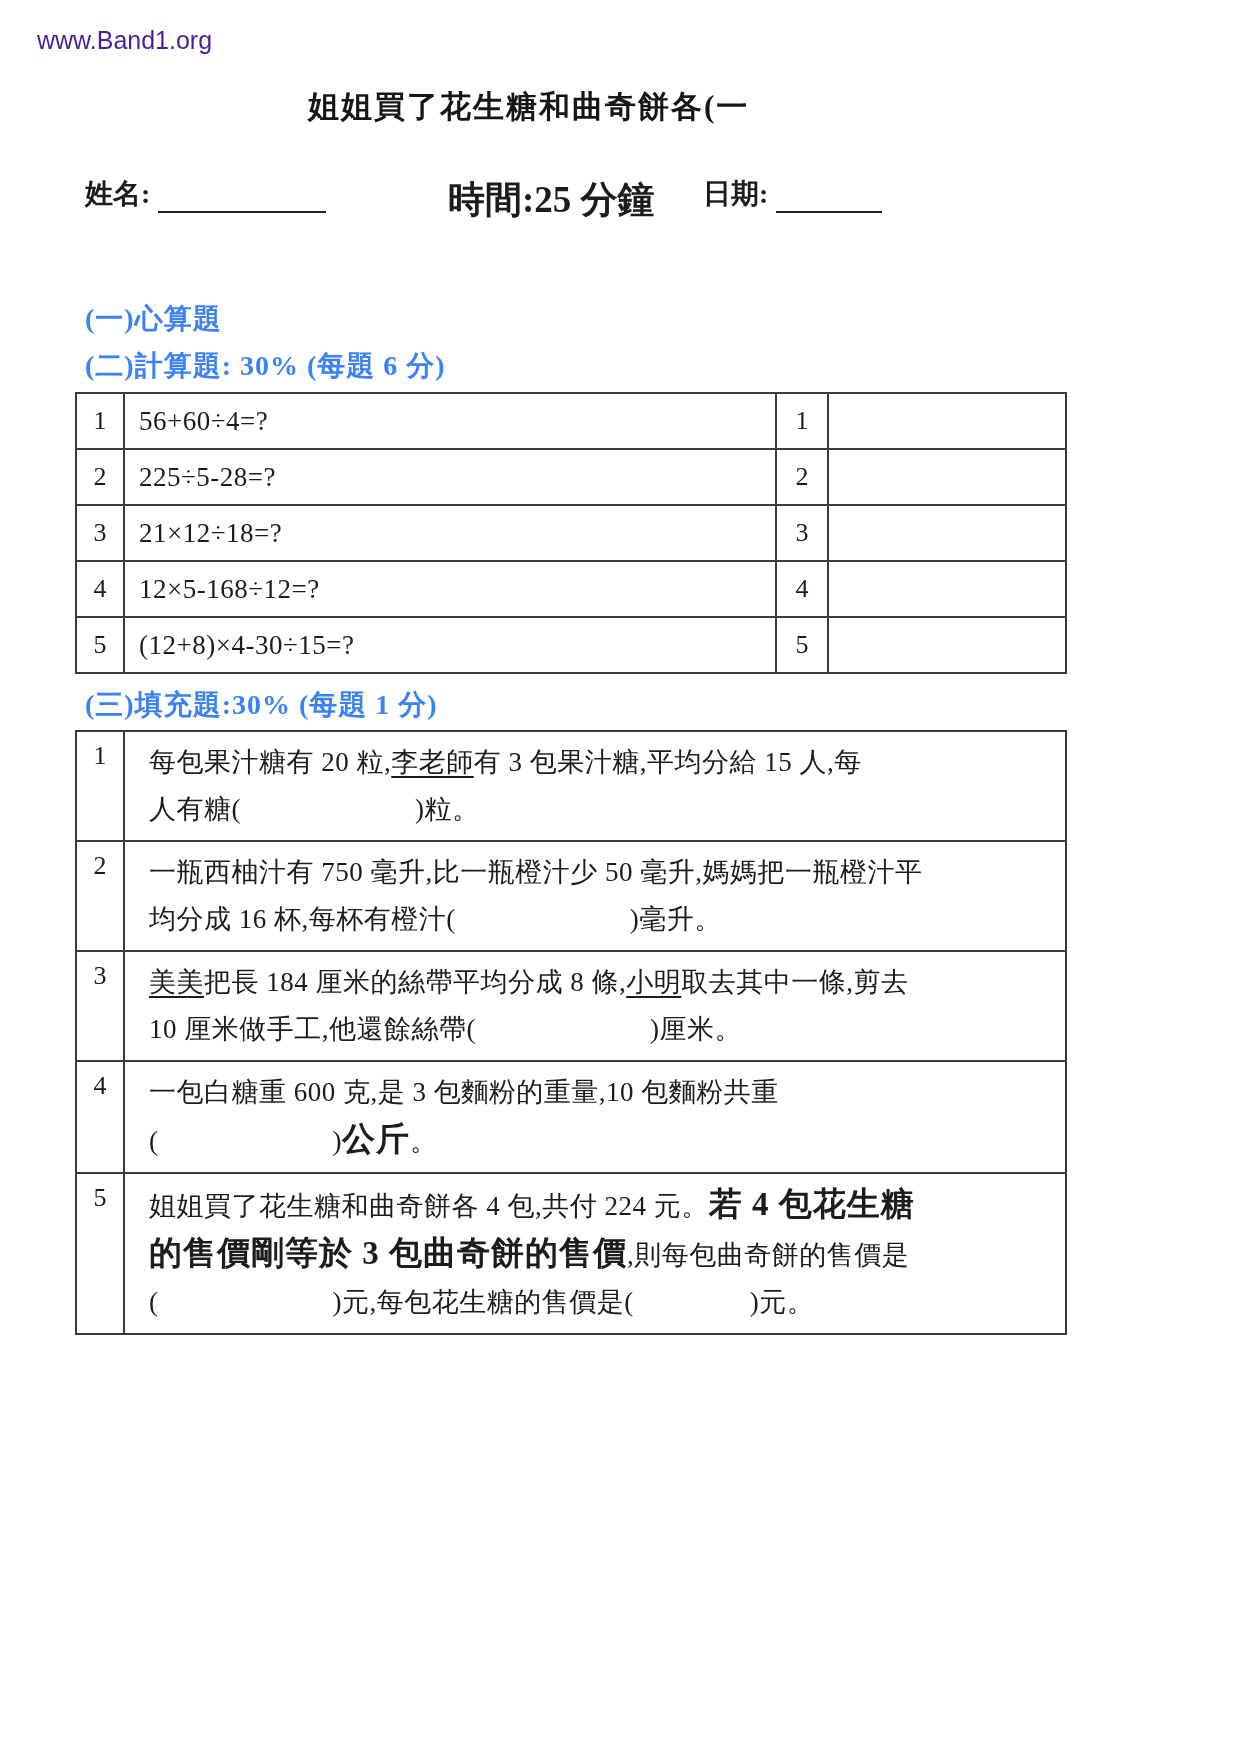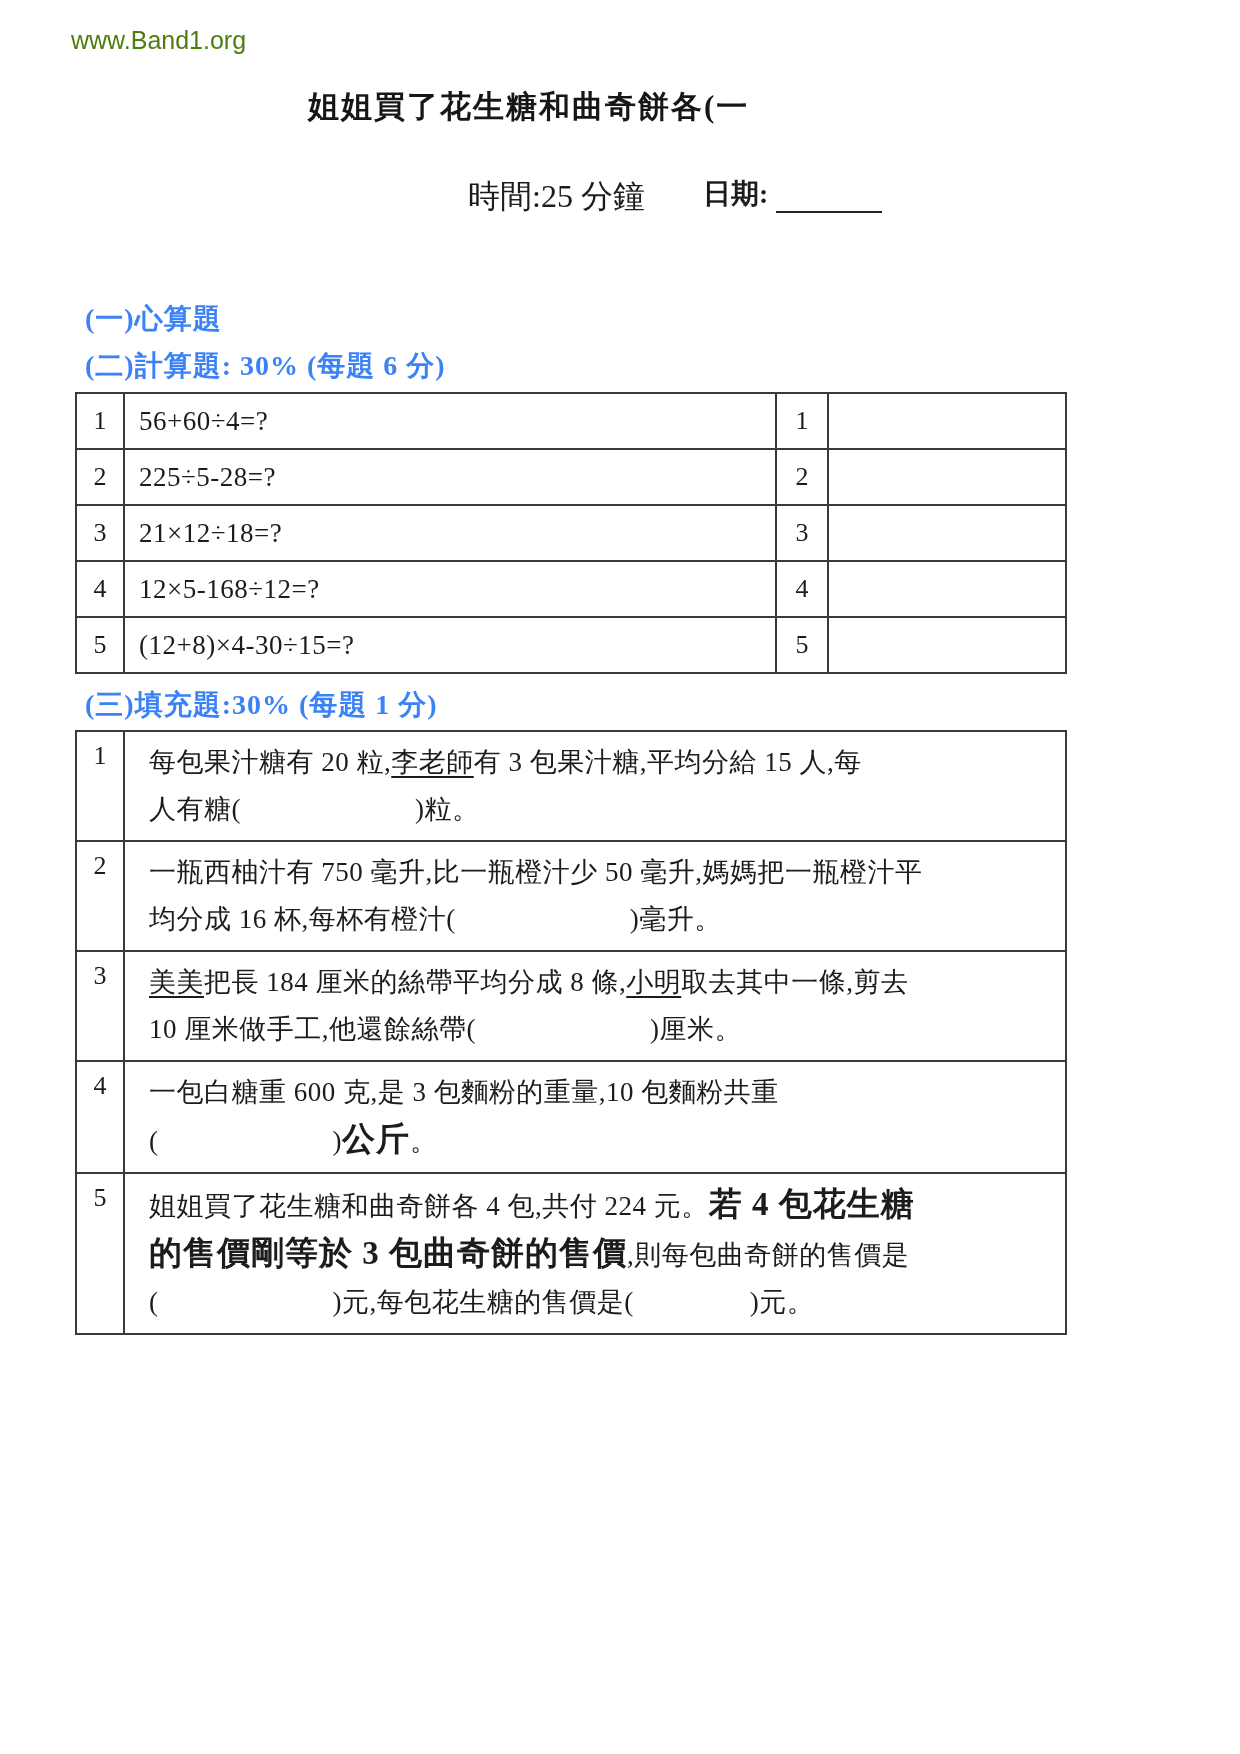--- a/index.html
+++ b/index.html
@@ -12,33 +12,32 @@
     background: #ffffff;
     font-family: "Liberation Serif", "DejaVu Serif", serif;
     color: #1c1c1c;
     overflow: hidden;
   }
   .watermark {
     position: absolute;
     left: 37px; top: 26px;
     font-size: 25px;
     font-family: "Liberation Sans", "DejaVu Sans", sans-serif;
-    color: #4d7c0f;
-    margin-left: 34px;
+    color: #4c1d95;
   }
   .title {
     position: absolute;
     left: 308px; top: 86px;
     font-size: 31px;
     letter-spacing: 2px;
     font-weight: bold;
     color: #161616;
   }
   .hname { position: absolute; left: 85px; top: 175px; font-size: 28px; font-weight: bold; }
-  .htime { position: absolute; left: 468px; top: 175px; font-size: 32px; font-weight: normal; }
+  .htime { position: absolute; left: 448px; top: 175px; font-size: 37px; font-weight: bold; }
   .hdate { position: absolute; left: 703px; top: 175px; font-size: 28px; font-weight: bold; }
   .blank-line {
     display: inline-block;
     border-bottom: 2px solid #222;
     height: 30px;
     margin-left: 8px;
     vertical-align: bottom;
   }
   .name-line { width: 168px; }
   .date-line { width: 106px; }
@@ -102,20 +101,23 @@
 </style>
 </head>
 <body>
 
 <div class="page">
 
   <div class="watermark">www.Band1.org</div>
 
   <div class="title">姐姐買了花生糖和曲奇餅各(一</div>
 
+  <div class="hname">
+    <span>姓名:</span><span class="blank-line name-line"></span>
+  </div>
   <div class="htime">時間:25 分鐘</div>
   <div class="hdate">
     <span>日期:</span><span class="blank-line date-line"></span>
   </div>
 
   <div class="section s1">(一)心算題</div>
   <div class="section s2">(二)計算題: 30% (每題 6 分)</div>
 
   <table class="calc-table">
     <colgroup>

